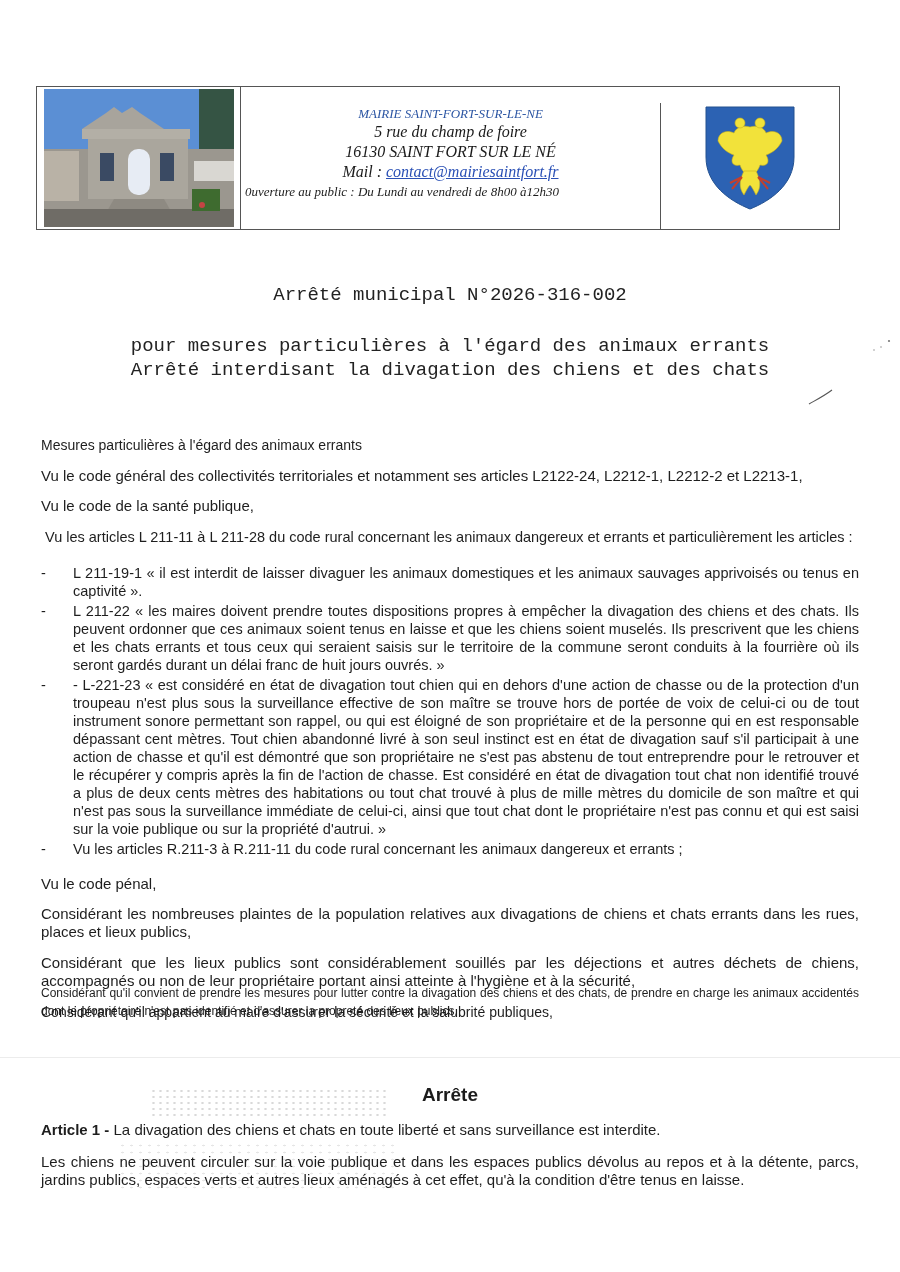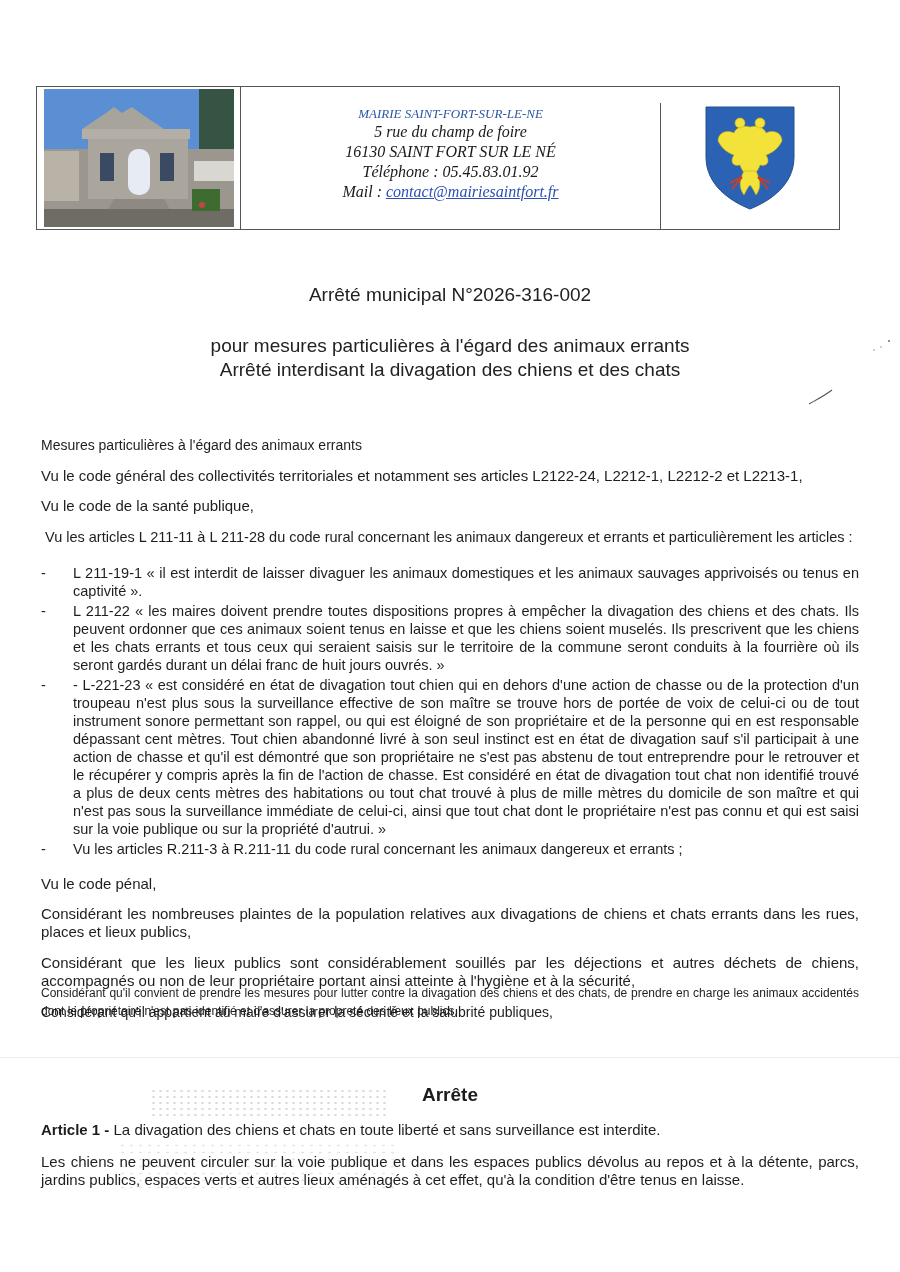--- a/index.html
+++ b/index.html
@@ -14,21 +14,21 @@
            background: linear-gradient(#5f8fcf 0%, #86acd9 45%, #a9a49a 46%, #8e8a84 100%); }
   .hdr-text { flex: 1; border-right: 1px solid #555; text-align: center;
               font-family: "Liberation Serif", serif; font-style: italic; padding-top: 3px; margin-top: 16px; }
   .hdr-text .mairie { color: #2b55a3; font-size: 13px; line-height: 16px; }
   .hdr-text .line { font-size: 16px; line-height: 20px; color: #1a1a1a; }
   .hdr-text .mail-link { color: #2a50b5; text-decoration: underline; }
   .hdr-text .hours { font-size: 13px; line-height: 20px; text-align: left; padding-left: 4px; }
   .hdr-crest { width: 178px; display: flex; align-items: center; justify-content: center; }
 
   .title { position: absolute; left: 0; width: 900px; text-align: center; color: #222;
-           font-family: Liberation Sans, sans-serif; font-size: 19px; }
+           font-family: Liberation Mono, monospace; font-size: 19px; }
   .t1 { top: 284px; }
   .t2 { top: 334px; line-height: 24px; }
 
   .mark { position: absolute; }
 
   .content { position: absolute; left: 41px; width: 818px; font-size: 14.5px; line-height: 18px; color: #1e1e1e; }
   .h-section { font-weight: normal; font-size: 14px; }
   .just { text-align: justify; }
   .bullet { position: relative; padding-left: 32px; text-align: justify; }
   .bullet .dash { position: absolute; left: 0; top: 0; }
@@ -65,22 +65,22 @@
         <rect x="0" y="120" width="190" height="18" fill="#6f6c66"></rect>
         <rect x="148" y="100" width="28" height="22" fill="#3e6b2f"></rect>
         <circle cx="158" cy="116" r="3" fill="#c44444"></circle>
       </svg>
     </div>
   </div>
   <div class="hdr-text">
     <div class="mairie">MAIRIE SAINT-FORT-SUR-LE-NE</div>
     <div class="line">5 rue du champ de foire</div>
     <div class="line">16130 SAINT FORT SUR LE NÉ</div>
-    <div class="line">Téléphone : 05.45.83.01.92</div>
     <div class="line"><span>Mail : </span><span class="mail-link">contact@mairiesaintfort.fr</span></div>
+    <div class="hours">0uverture au public : Du Lundi au vendredi de 8h00 à12h30</div>
   </div>
   <div class="hdr-crest">
     <svg width="92" height="106" viewBox="0 0 92 106">
       <path d="M2,2 L90,2 L90,52 C90,80 66,96 46,104 C26,96 2,80 2,52 Z" fill="#2c62b3" stroke="#22508f" stroke-width="1"></path>
       <g fill="#f2e23a" stroke="#c9b21e" stroke-width="0.6">
         <path d="M46,22 C40,20 32,22 30,28 C22,24 14,28 14,36 C18,44 24,48 30,50 C26,56 28,62 36,60 C38,66 42,70 46,72 C50,70 54,66 56,60 C64,62 66,56 62,50 C68,48 74,44 78,36 C78,28 70,24 62,28 C60,22 52,20 46,22 Z"></path>
         <path d="M40,66 C36,74 34,82 40,90 C42,86 44,82 46,80 C48,82 50,86 52,90 C58,82 56,74 52,66 Z"></path>
         <circle cx="36" cy="18" r="5"></circle>
         <circle cx="56" cy="18" r="5"></circle>
       </g>

